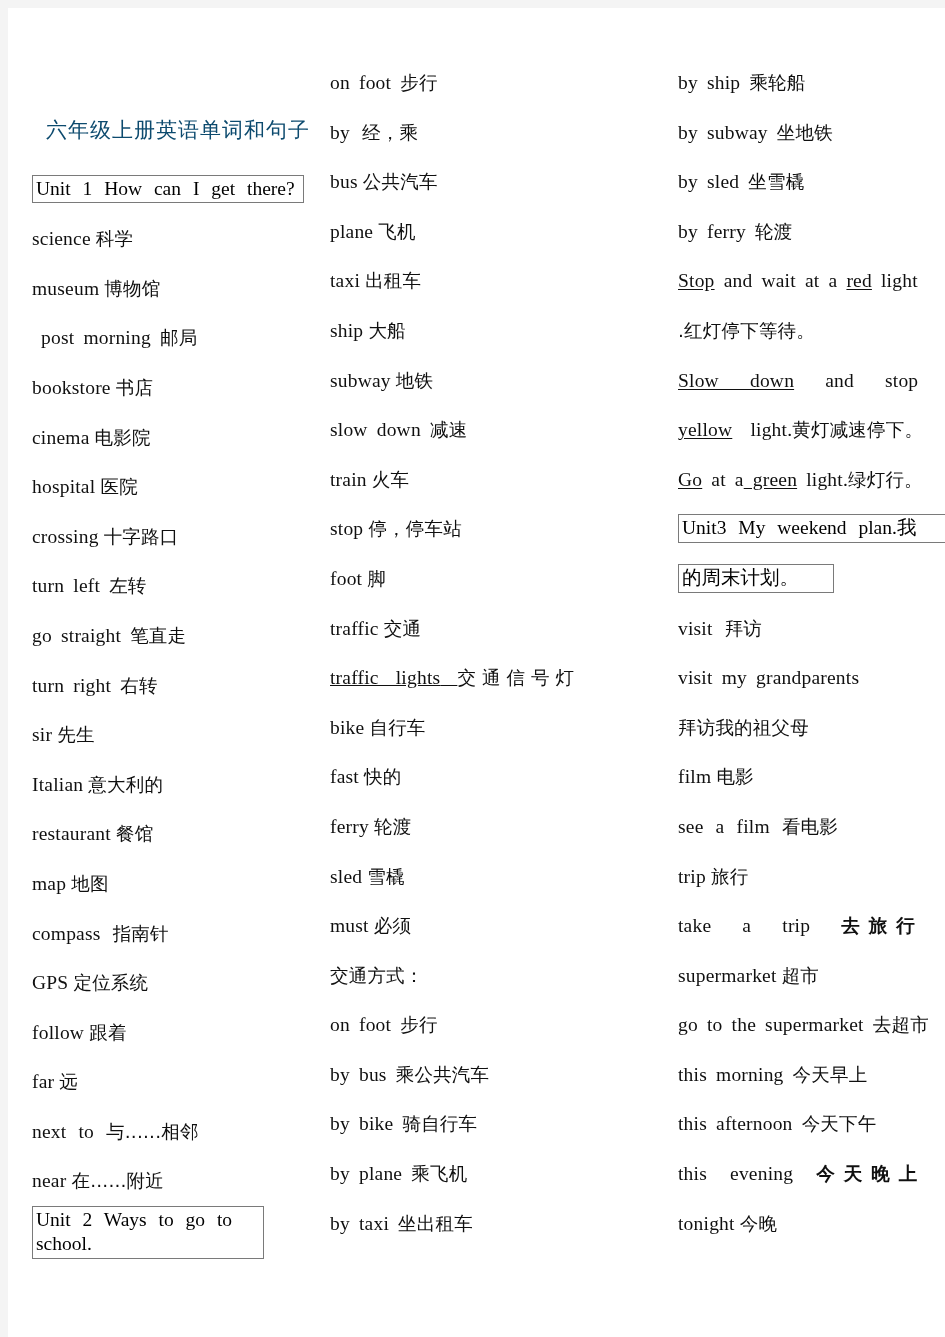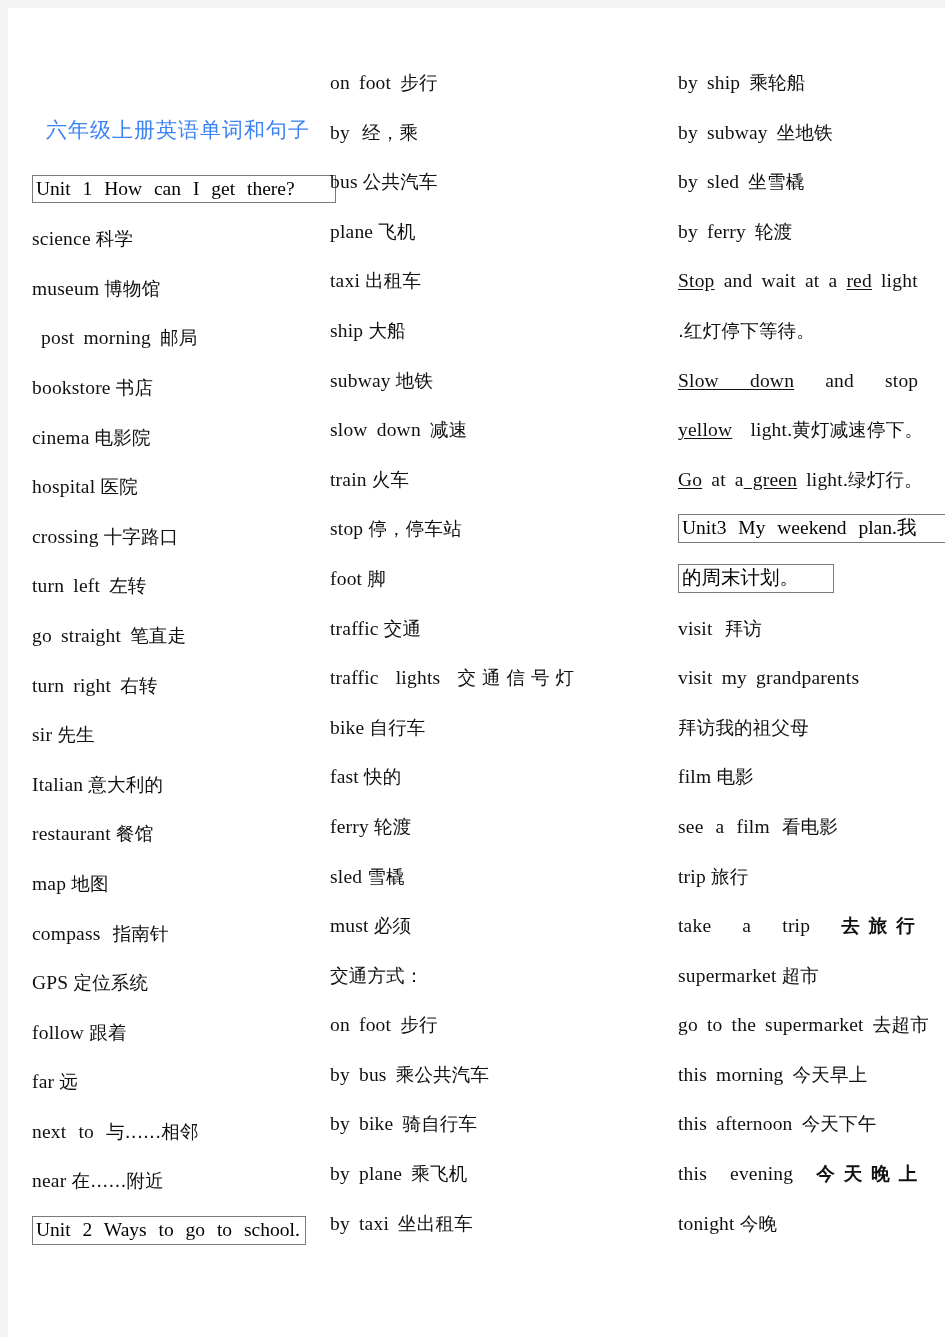--- a/index.html
+++ b/index.html
@@ -55,33 +55,33 @@
     border: 1px solid #7a7a7a;
     padding: 1px 3px 2px 3px;
     box-sizing: border-box;
     line-height: 1.22;
     font-size: 19.5px;
   }
   .unit-line {
     line-height: 49.6px;
     margin: 0;
   }
-  .unit-box.full1 { width: 304px; margin-top: 19px; }
-  .unit-box.full2 { width: 274px; }
+  .unit-box.full1 { width: 272px; margin-top: 19px; }
+  .unit-box.full2 { width: 232px; }
   .unit-box.u3a   { width: 292px; }
   .unit-box.u3b   { width: 156px; }
 
   u.ul { text-decoration: underline; text-underline-offset: 2px; }
-  .ulsp { }
+  .ulsp { text-decoration: underline; }
 
   .title {
     font-family: "DejaVu Sans", "Liberation Sans", sans-serif;
     font-size: 21px;
     line-height: 49.6px;
-    color: #3b82f6;
+    color: #0c4a6e;
     letter-spacing: 1px;
     padding-left: 14px;
   }
   .spacer-top { height: 98px; }
   .spacer-top2 { height: 50px; }
   .indent { padding-left: 9px; }
   .w-1 { word-spacing: 4px; }
   .w-2 { word-spacing: 7px; }
   .w-3 { word-spacing: 12px; }
   .w-4 { word-spacing: 18px; }

